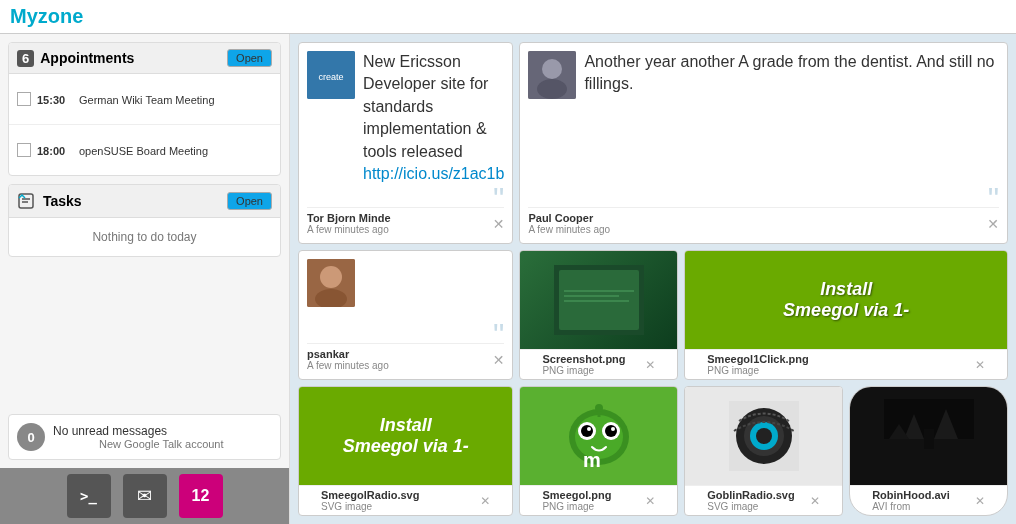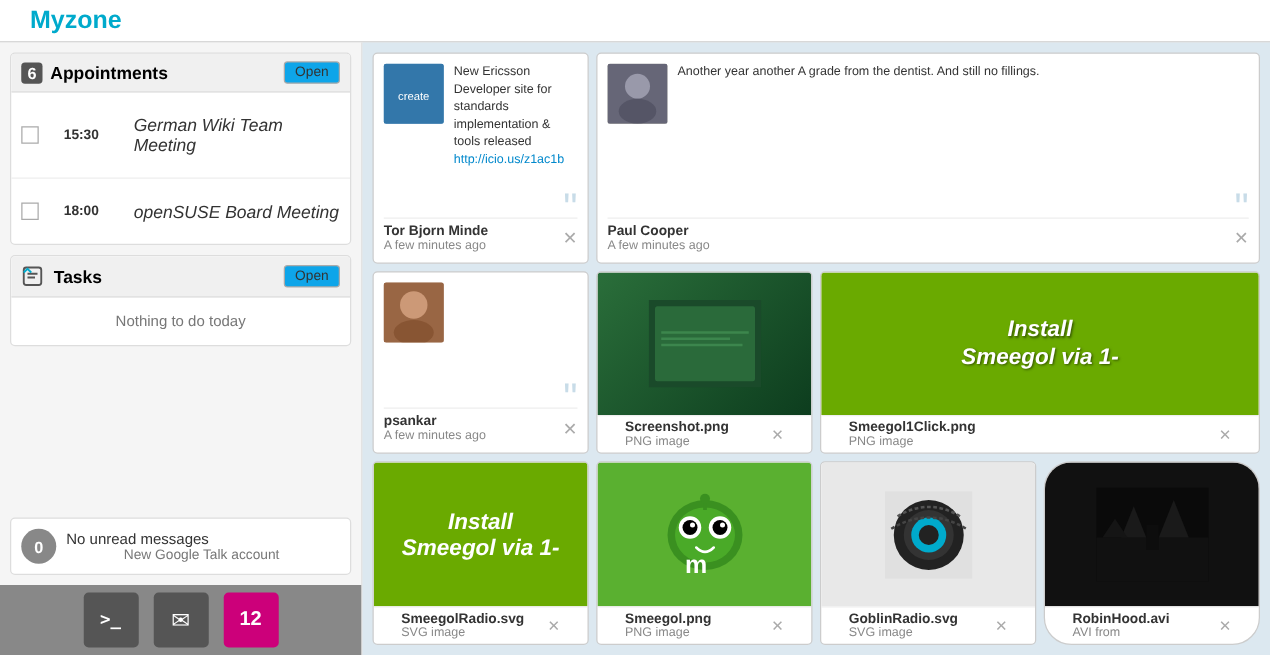--- a/index.html
+++ b/index.html
@@ -68,24 +68,24 @@
       border: 1px solid #aaa;
       border-radius: 3px;
       padding: 2px 8px;
       font-size: 11px;
       cursor: pointer;
       color: #333;
     }
 
     .appointment-item {
       display: flex;
-      align-items: center;
+      align-items: flex-end;
       padding: 18px 8px;
       border-bottom: 1px solid #eee;
-      gap: 20px;
+      gap: 6px;
     }
     .appointment-item:last-child { border-bottom: none; }
     .appt-checkbox {
       width: 14px;
       height: 14px;
       border: 1px solid #aaa;
       background: #fff;
       flex-shrink: 0;
     }
     .appt-time {
@@ -93,23 +93,22 @@
       font-size: 11px;
       color: #333;
       min-width: 36px;
     }
     .appt-day {
       font-size: 10px;
       color: #777;
       font-weight: bold;
     }
     .appt-text {
-      font-size: 14px;
+      font-size: 11px;
       color: #333;
-      font-style: italic;
     }
 
     .tasks-panel .panel-header {
       display: flex;
       align-items: center;
     }
 
     .nothing-text {
       padding: 12px 8px;
       color: #777;
@@ -190,21 +189,21 @@
       position: relative;
       display: flex;
       flex-direction: column;
     }
     .feed-card-body {
       display: flex;
       gap: 8px;
       flex: 1;
     }
     .feed-text {
-      font-size: 10px;
+      font-size: 16px;
       color: #333;
       line-height: 1.4;
       flex: 1;
     }
     .feed-text a {
       color: #0088cc;
       text-decoration: none;
     }
     .feed-quote {
       position: absolute;
@@ -324,21 +323,21 @@
       grid-column: span 2;
     }
 
     .sidebar-spacer {
       flex: 1;
     }
   </style>
 </head>
 <body>
 
-<div style="background:#fff; padding:4px 24px; border-bottom:1px solid #ccc; height:34px; display:flex; align-items:center;">
+<div style="background:#fff; padding:4px 10px; border-bottom:1px solid #ccc; height:34px; display:flex; align-items:center;">
   <h1 style="color:#00aacc; font-size:20px; font-weight:bold;">Myzone</h1>
 </div>
 
 <div class="main">
 
   <div class="sidebar">
 
     <div class="appointments-panel">
       <div class="panel-header">
         <div class="panel-header-left">

